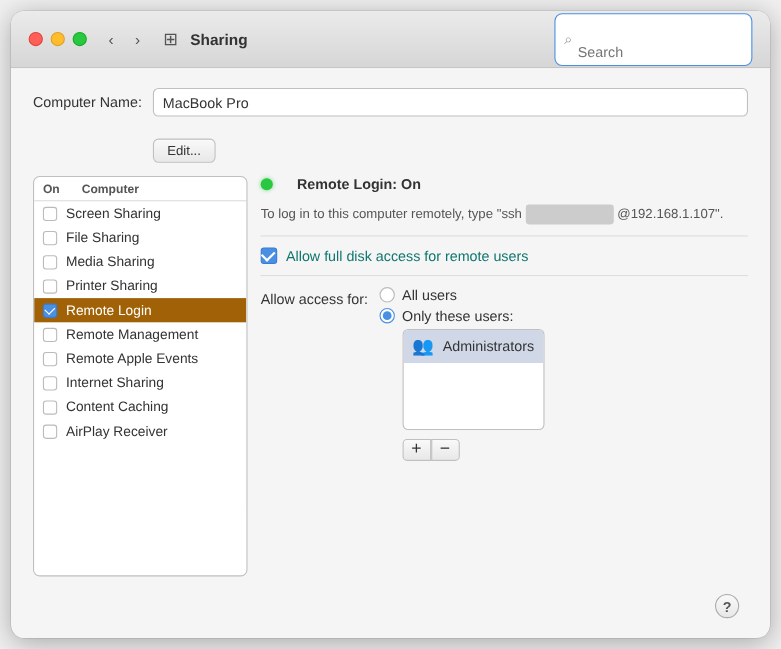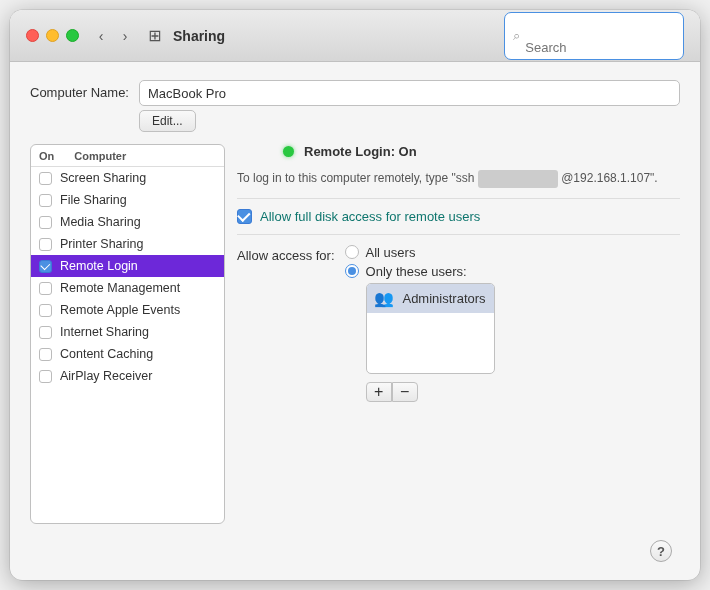--- a/index.html
+++ b/index.html
@@ -141,21 +141,21 @@
       color: #333;
       white-space: nowrap;
       padding-top: 5px;
       font-weight: 500;
     }
 
     .computer-name-right {
       display: flex;
       flex-direction: column;
       flex: 1;
-      gap: 4px;
+      gap: 20px;
     }
 
     .computer-name-input {
       width: 100%;
       height: 26px;
       border: 1px solid #c0c0c0;
       border-radius: 5px;
       padding: 0 8px;
       font-size: 13px;
       background: white;
@@ -223,21 +223,21 @@
       overflow-y: auto;
     }
 
     .service-item {
       display: flex;
       align-items: center;
       padding: 4px 8px;
       gap: 8px;
       cursor: pointer;
     }
-    .service-item.active { background: #6d28d9; }
+    .service-item.active { background: #a16207; }
     .service-item.active .service-name { color: white; }
 
     .service-checkbox {
       width: 13px;
       height: 13px;
       border: 1px solid #bbb;
       border-radius: 3px;
       background: white;
       flex-shrink: 0;
       display: flex;
@@ -267,22 +267,21 @@
     .detail-panel {
       flex: 1;
       display: flex;
       flex-direction: column;
       gap: 10px;
     }
 
     .status-row {
       display: flex;
       align-items: center;
-      gap: 10px;
-      margin-left: 46px;
+      gap: 22px;
     }
 
     .status-dot {
       width: 11px;
       height: 11px;
       border-radius: 50%;
       background: #28c840;
       box-shadow: 0 0 4px rgba(40,200,64,0.6);
       flex-shrink: 0;
     }

